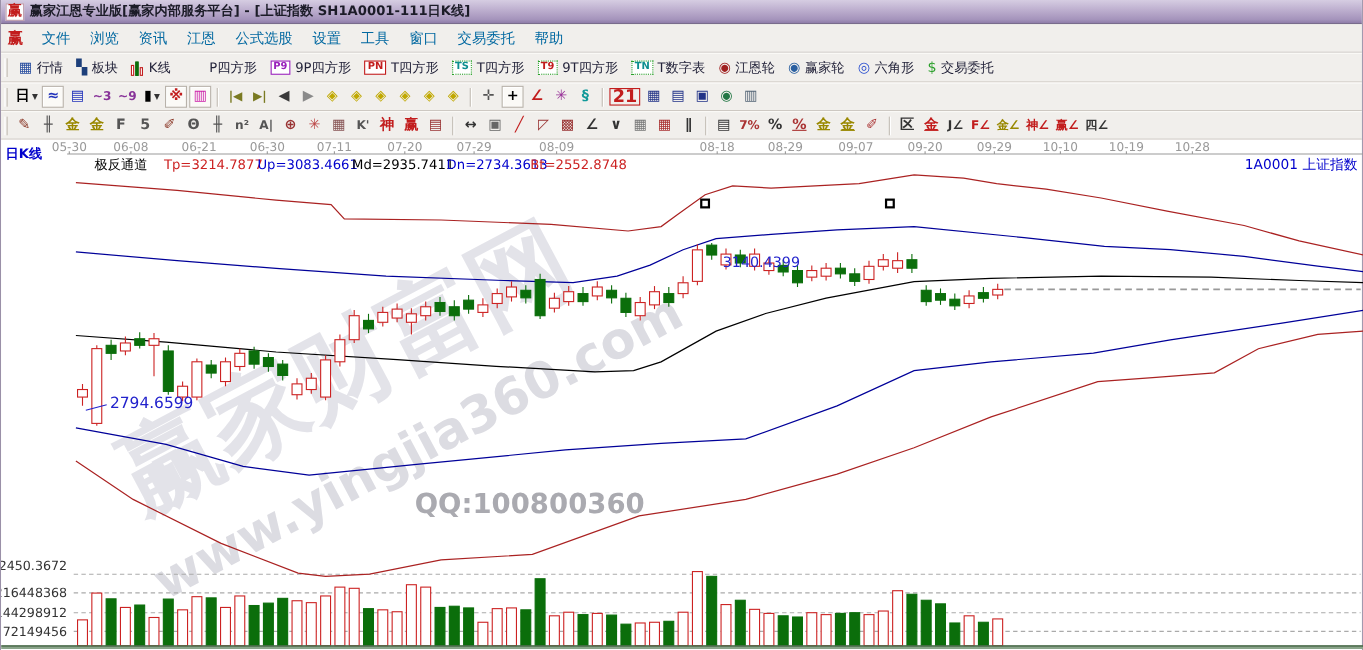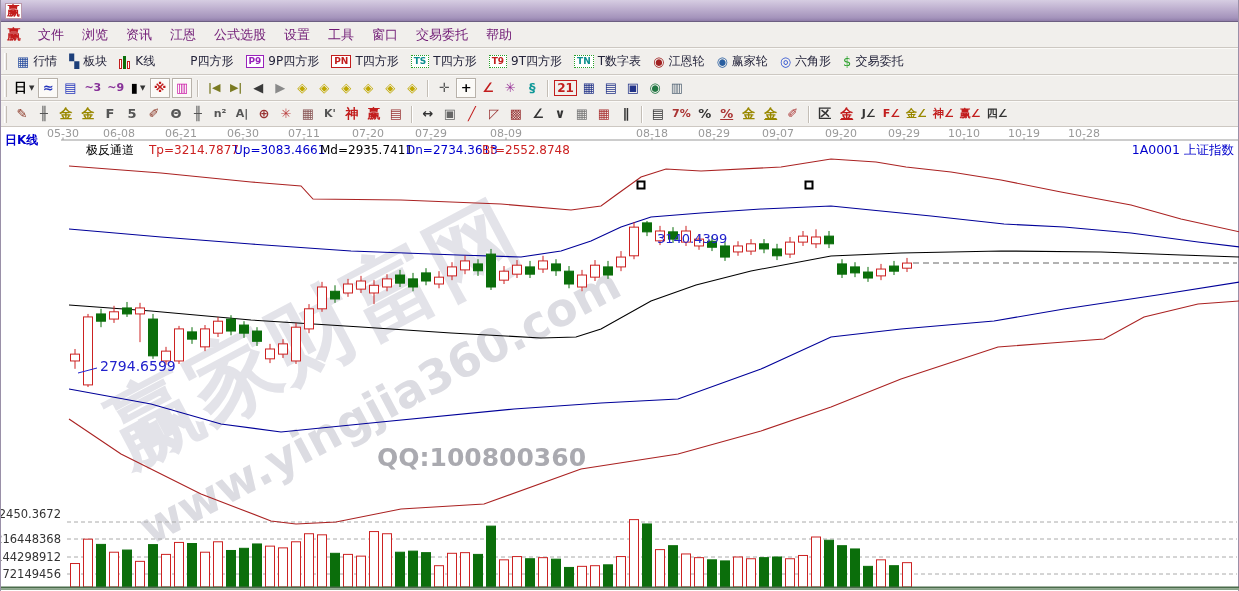--- a/index.html
+++ b/index.html
@@ -11,52 +11,53 @@
   .titlebar { height:22px; flex:0 0 22px; display:flex; align-items:center;
     background:linear-gradient(180deg,#d6cde2 0%,#bfb1d0 40%,#a493bb 85%,#8f7da9 100%);
     border-bottom:1px solid #6d5f82; padding-left:4px; }
   .titlebar .logo { color:#c21d1d; font-weight:bold; font-size:13px; background:#fdfdfd; border:1px solid #b9a; padding:0 1px; line-height:14px; margin-right:5px; }
   .titlebar .title { font-size:12px; color:#1c1c28; font-weight:bold; white-space:nowrap; }
 
   
   .menubar { height:26px; flex:0 0 26px; display:flex; align-items:center;
     background:#f1efec; border-bottom:1px solid #cdc8c2; padding-left:4px; }
   .menubar .logo { color:#c21d1d; font-weight:bold; font-size:14px; margin:0 8px 0 2px; }
-  .menu-item { font-size:13px; color:#701a75; padding:3px 9px; white-space:nowrap; }
+  .menu-item { font-size:13px; color:#0369a1; padding:3px 9px; white-space:nowrap; }
 
   
   .toolbar { display:flex; align-items:center; background:#f1efec;
     border-top:1px solid #fbfaf8; border-bottom:1px solid #cdc8c2; padding-left:2px; }
   .tb1 { height:27px; flex:0 0 27px; }
   .tb2 { height:26px; flex:0 0 26px; }
   .tb3 { height:26px; flex:0 0 26px; }
   .grip { width:3px; height:17px; border-left:1px solid #fff; border-right:1px solid #c4beb6; margin:0 4px 0 1px; }
   .tsep { width:2px; height:17px; border-left:1px solid #c4beb6; border-right:1px solid #fff; margin:0 4px; }
   .tmain { display:inline-flex; align-items:center; padding:1px 5px; margin:0 1px; font-size:12px; color:#23233a; white-space:nowrap; }
   .tmain .ticn { margin-right:4px; font-size:13px; line-height:13px; }
   .badge { display:inline-block; border:1px solid; font-size:9px; font-weight:bold; line-height:11px; padding:0 2px; background:#fff; }
   .badge.dotted { border-style:dotted; }
   .candle-ico { display:inline-flex; align-items:flex-end; height:14px; margin-right:4px; }
   .candle-ico i { display:inline-block; width:3px; margin-right:1px; }
   .tbtn { display:inline-flex; align-items:center; justify-content:center; min-width:20px; height:20px; padding:0 2px; margin:0 1px; font-size:13px; font-weight:bold; line-height:18px; }
   .tbtn.small { font-size:11px; }
   .tbtn .dd { font-size:7px; color:#333; margin-left:2px; }
-  .tbtn.boxed { border:1px solid #c21d1d; font-size:12px; height:16px; min-width:16px; }
+  .tbtn.boxed { border:1px solid #c21d1d; font-size:16px; height:16px; min-width:16px; }
   .tbtn.underline { text-decoration:underline; }
   .tbtn.pressed { border:1px solid #b8b2aa; background:#fbfaf7; box-shadow:inset 1px 1px 0 #fff; }
 
   .chart-wrap { position:relative; flex:1 1 auto; background:#fff; }
   svg text { font-family:"DejaVu Sans","Liberation Sans",sans-serif; }
 </style>
 </head>
 <body>
 
 <div class="window">
   <div class="titlebar">
     <span class="logo">赢</span>
+    <span class="title">赢家江恩专业版[赢家内部服务平台] - [上证指数  SH1A0001-111日K线]</span>
   </div>
   <div class="menubar">
     <span class="logo">赢</span>
     <span id="menu-items" style="display:inline-flex">
         <span class="menu-item">文件</span>
         <span class="menu-item">浏览</span>
         <span class="menu-item">资讯</span>
         <span class="menu-item">江恩</span>
         <span class="menu-item">公式选股</span>
         <span class="menu-item">设置</span>

